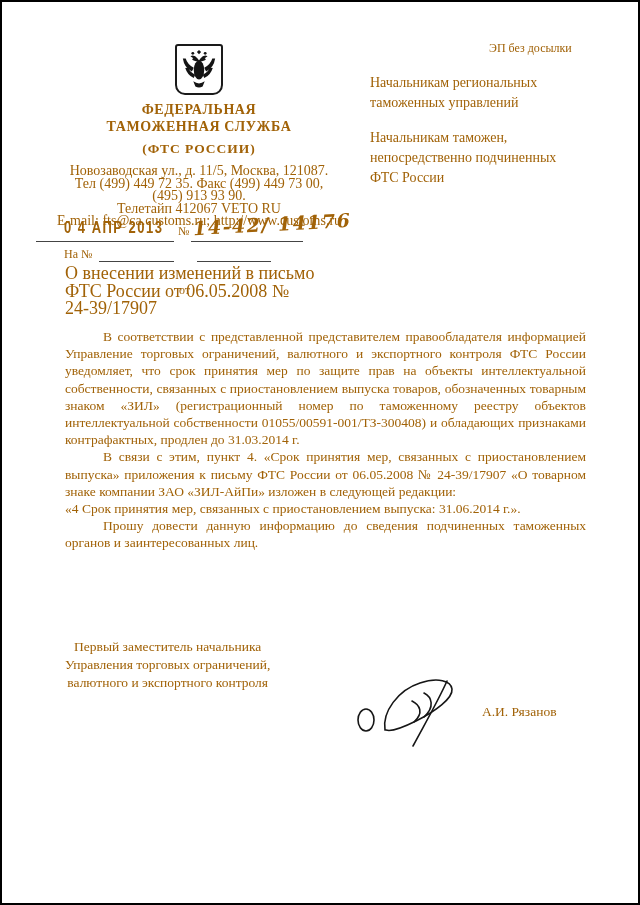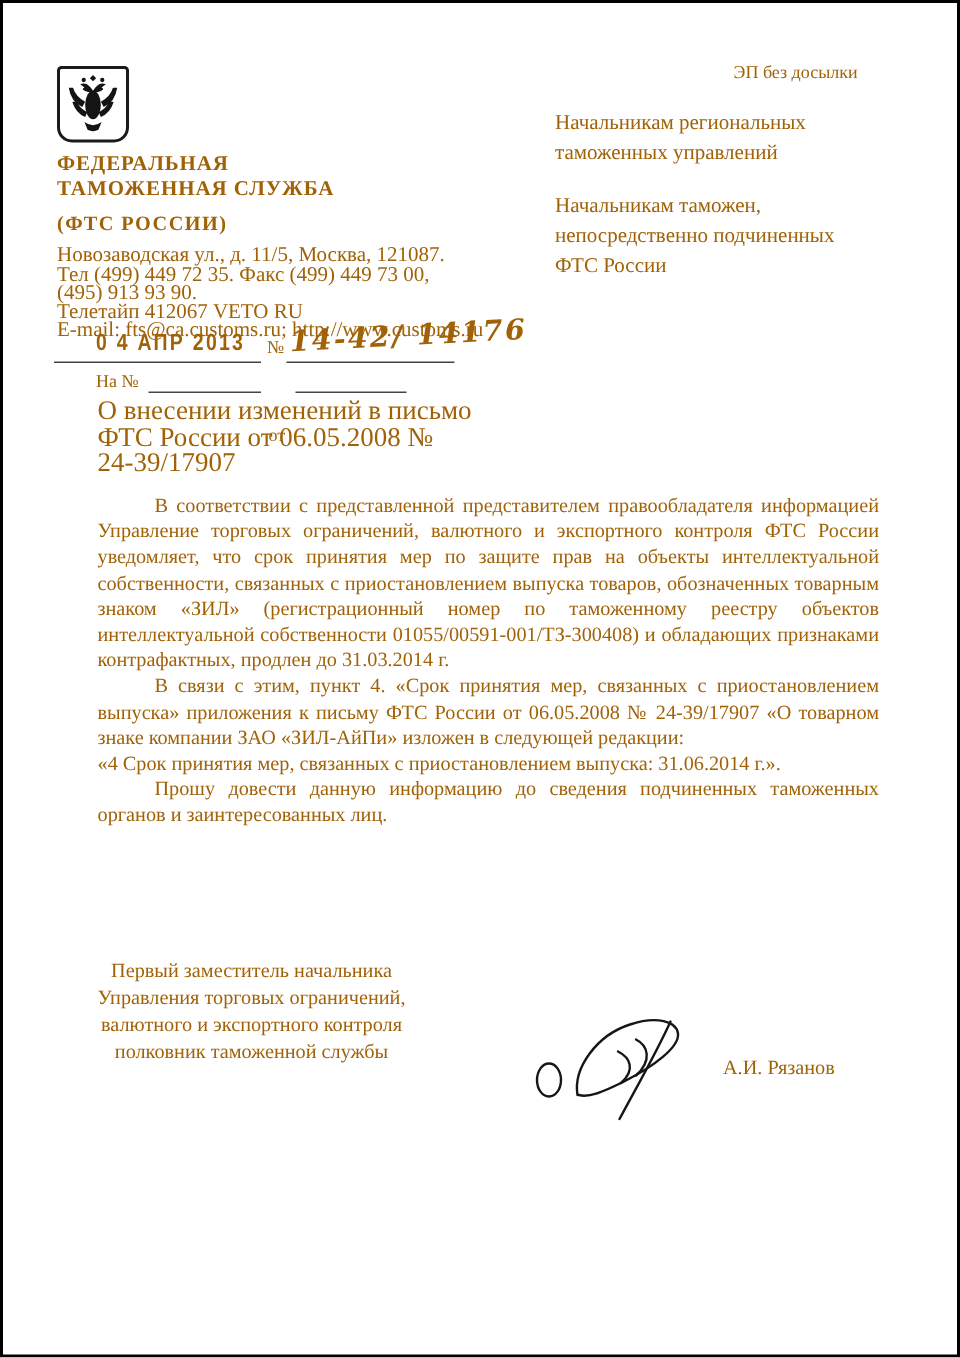--- a/index.html
+++ b/index.html
@@ -5,21 +5,21 @@
   html,body { margin:0; padding:0; background:#fff; }
   .page {
     position:relative; width:640px; height:905px; box-sizing:border-box;
     background:#fff; border:2px solid #000;
     font-family:"Liberation Serif", serif; color:#a16207; overflow:hidden;
   }
   
   .annotation { position:absolute; left:487px; top:39px; font-size:12px; }
 
   
-  .letterhead { position:absolute; left:36px; top:42px; width:322px; text-align:left; }
+  .letterhead { position:absolute; left:36px; top:42px; width:322px; text-align:center; }
   .emblem {
     display:inline-block; border:2px solid #1a1a1a; border-radius:3px 3px 10px 10px;
     padding:2px 3px 3px 3px; line-height:0;
   }
   .org { font-weight:bold; font-size:14px; letter-spacing:0.6px; line-height:17px; margin-top:6px; }
   .org-paren { font-weight:bold; font-size:13.5px; letter-spacing:1px; margin-top:6px; }
   .address { font-size:14px; line-height:12.6px; margin-top:8px; }
 
   
   .date-stamp {
@@ -123,21 +123,20 @@
     <p>В соответствии с представленной представителем правообладателя информацией Управление торговых ограничений, валютного и экспортного контроля ФТС России уведомляет, что срок принятия мер по защите прав на объекты интеллектуальной собственности, связанных с приостановлением выпуска товаров, обозначенных товарным знаком «ЗИЛ» (регистрационный номер по таможенному реестру объектов интеллектуальной собственности 01055/00591-001/ТЗ-300408) и обладающих признаками контрафактных, продлен до 31.03.2014 г.</p>
     <p>В связи с этим, пункт 4. «Срок принятия мер, связанных с приостановлением выпуска» приложения к письму ФТС России от 06.05.2008 № 24-39/17907 «О товарном знаке компании ЗАО «ЗИЛ-АйПи» изложен в следующей редакции:</p>
     <p class="no-indent">«4 Срок принятия мер, связанных с приостановлением выпуска: 31.06.2014 г.».</p>
     <p>Прошу довести данную информацию до сведения подчиненных таможенных органов и заинтересованных лиц.</p>
   </div>
 
   <div class="sig-title">
     <div>Первый заместитель начальника</div>
     <div>Управления торговых ограничений,</div>
     <div>валютного и экспортного контроля</div>
-    <div>полковник таможенной службы</div>
   </div>
 
   <div class="sig-graphic">
     <svg width="122" height="82" viewBox="0 0 122 82" xmlns="http://www.w3.org/2000/svg" fill="none" stroke="#161616" stroke-width="1.6" stroke-linecap="round">
       <ellipse cx="12" cy="53" rx="8" ry="11"></ellipse>
       <path d="M31 63 C28 45 44 23 66 16 C84 10 97 14 98 22 C99 31 82 44 62 54 C48 61 38 65 32 63"></path>
       <path d="M93 14 C84 34 73 53 59 79"></path>
       <path d="M70 26 C78 30 81 40 70 50"></path>
       <path d="M58 34 C66 38 70 46 60 55"></path>
     </svg>

